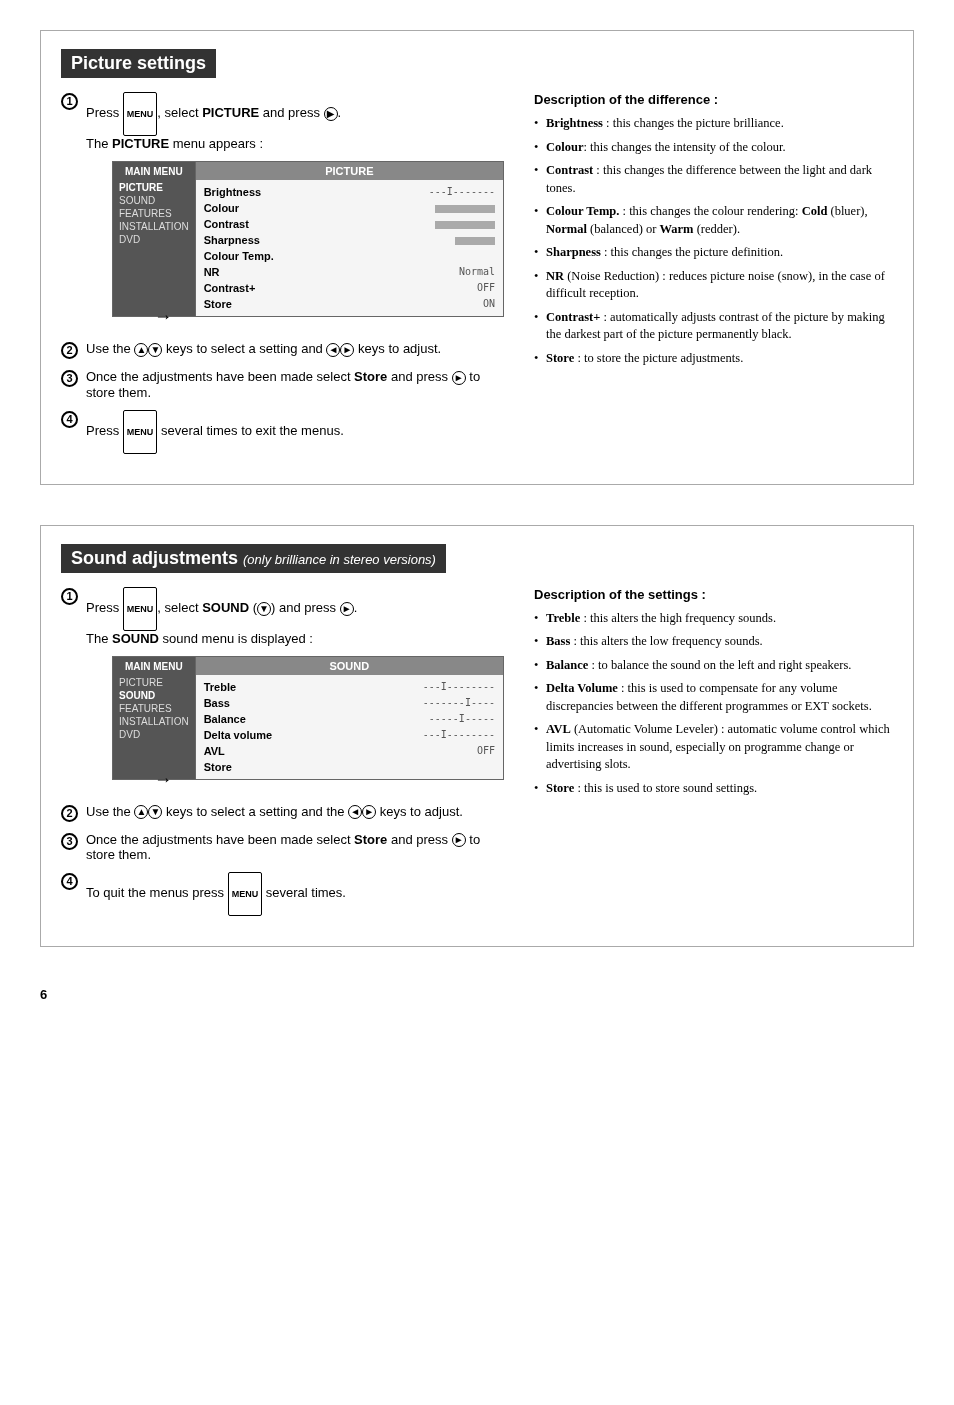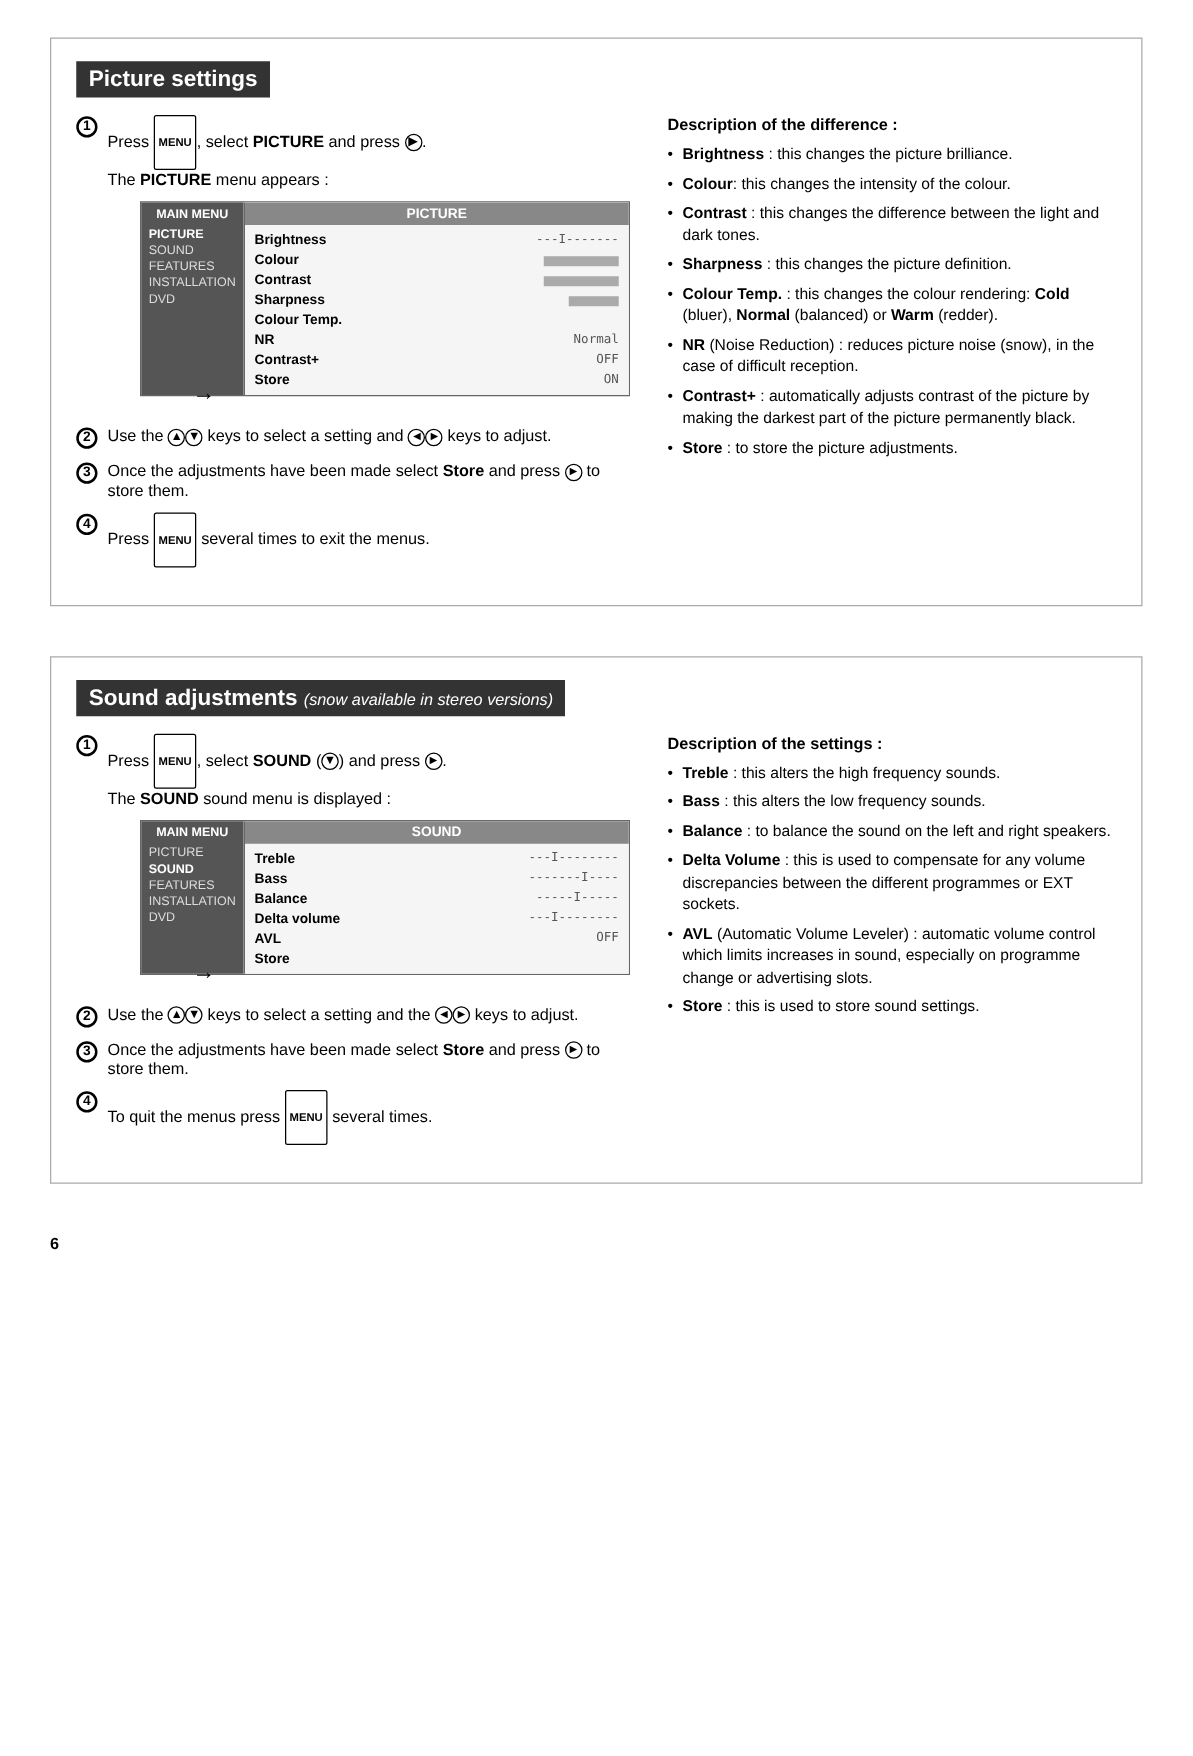--- a/index.html
+++ b/index.html
@@ -126,20 +126,21 @@
     .col-right { flex: 1; }
 
     .desc-title {
       font-weight: bold;
       margin-bottom: 8px;
       font-size: 13px;
     }
     .desc-list {
       list-style: none;
       padding: 0;
+      font-family: Liberation Serif, serif;
     }
     .desc-list li {
       margin-bottom: 6px;
       padding-left: 12px;
       position: relative;
       font-size: 12.5px;
       line-height: 1.4;
     }
     .desc-list li::before {
       content: '•';
@@ -274,34 +275,34 @@
       </div>
 
     </div>
 
     <div class="col-right">
       <div class="desc-title">Description of the difference :</div>
       <ul class="desc-list">
         <li><strong>Brightness</strong> : this changes the picture brilliance.</li>
         <li><strong>Colour</strong>: this changes the intensity of the colour.</li>
         <li><strong>Contrast</strong> : this changes the difference between the light and dark tones.</li>
+        <li><strong>Colour Temp.</strong> : this changes the colour rendering: <strong>Cold</strong> (bluer), <strong>Normal</strong> (balanced) or <strong>Warm</strong> (redder).</li>
         <li><strong>Sharpness</strong> : this changes the picture definition.</li>
-        <li><strong>Colour Temp.</strong> : this changes the colour rendering: <strong>Cold</strong> (bluer), <strong>Normal</strong> (balanced) or <strong>Warm</strong> (redder).</li>
         <li><strong>NR</strong> (Noise Reduction) : reduces picture noise (snow), in the case of difficult reception.</li>
         <li><strong>Contrast+</strong> : automatically adjusts contrast of the picture by making the darkest part of the picture permanently black.</li>
         <li><strong>Store</strong> : to store the picture adjustments.</li>
       </ul>
     </div>
   </div>
 </div>
 
 <div class="section">
   <div class="section-header">
     <span>Sound adjustments</span>
-    <span class="section-header-italic">(snow available in stereo versions)</span>
+    <span class="section-header-italic">(only brilliance in stereo versions)</span>
   </div>
 
   <div class="two-col">
     <div class="col-left">
 
       <div class="step">
         <div class="step-circle">1</div>
         <div class="step-content">
           <div>
             Press <span class="icon-menu">MENU</span>, select <strong>SOUND</strong> (<span style="border:1.5px solid #000;border-radius:50%;display:inline-block;width:14px;height:14px;text-align:center;line-height:12px;font-size:10px;vertical-align:middle;">▼</span>) and press <span style="border:1.5px solid #000;border-radius:50%;display:inline-block;width:14px;height:14px;text-align:center;line-height:12px;font-size:10px;vertical-align:middle;">►</span>.

